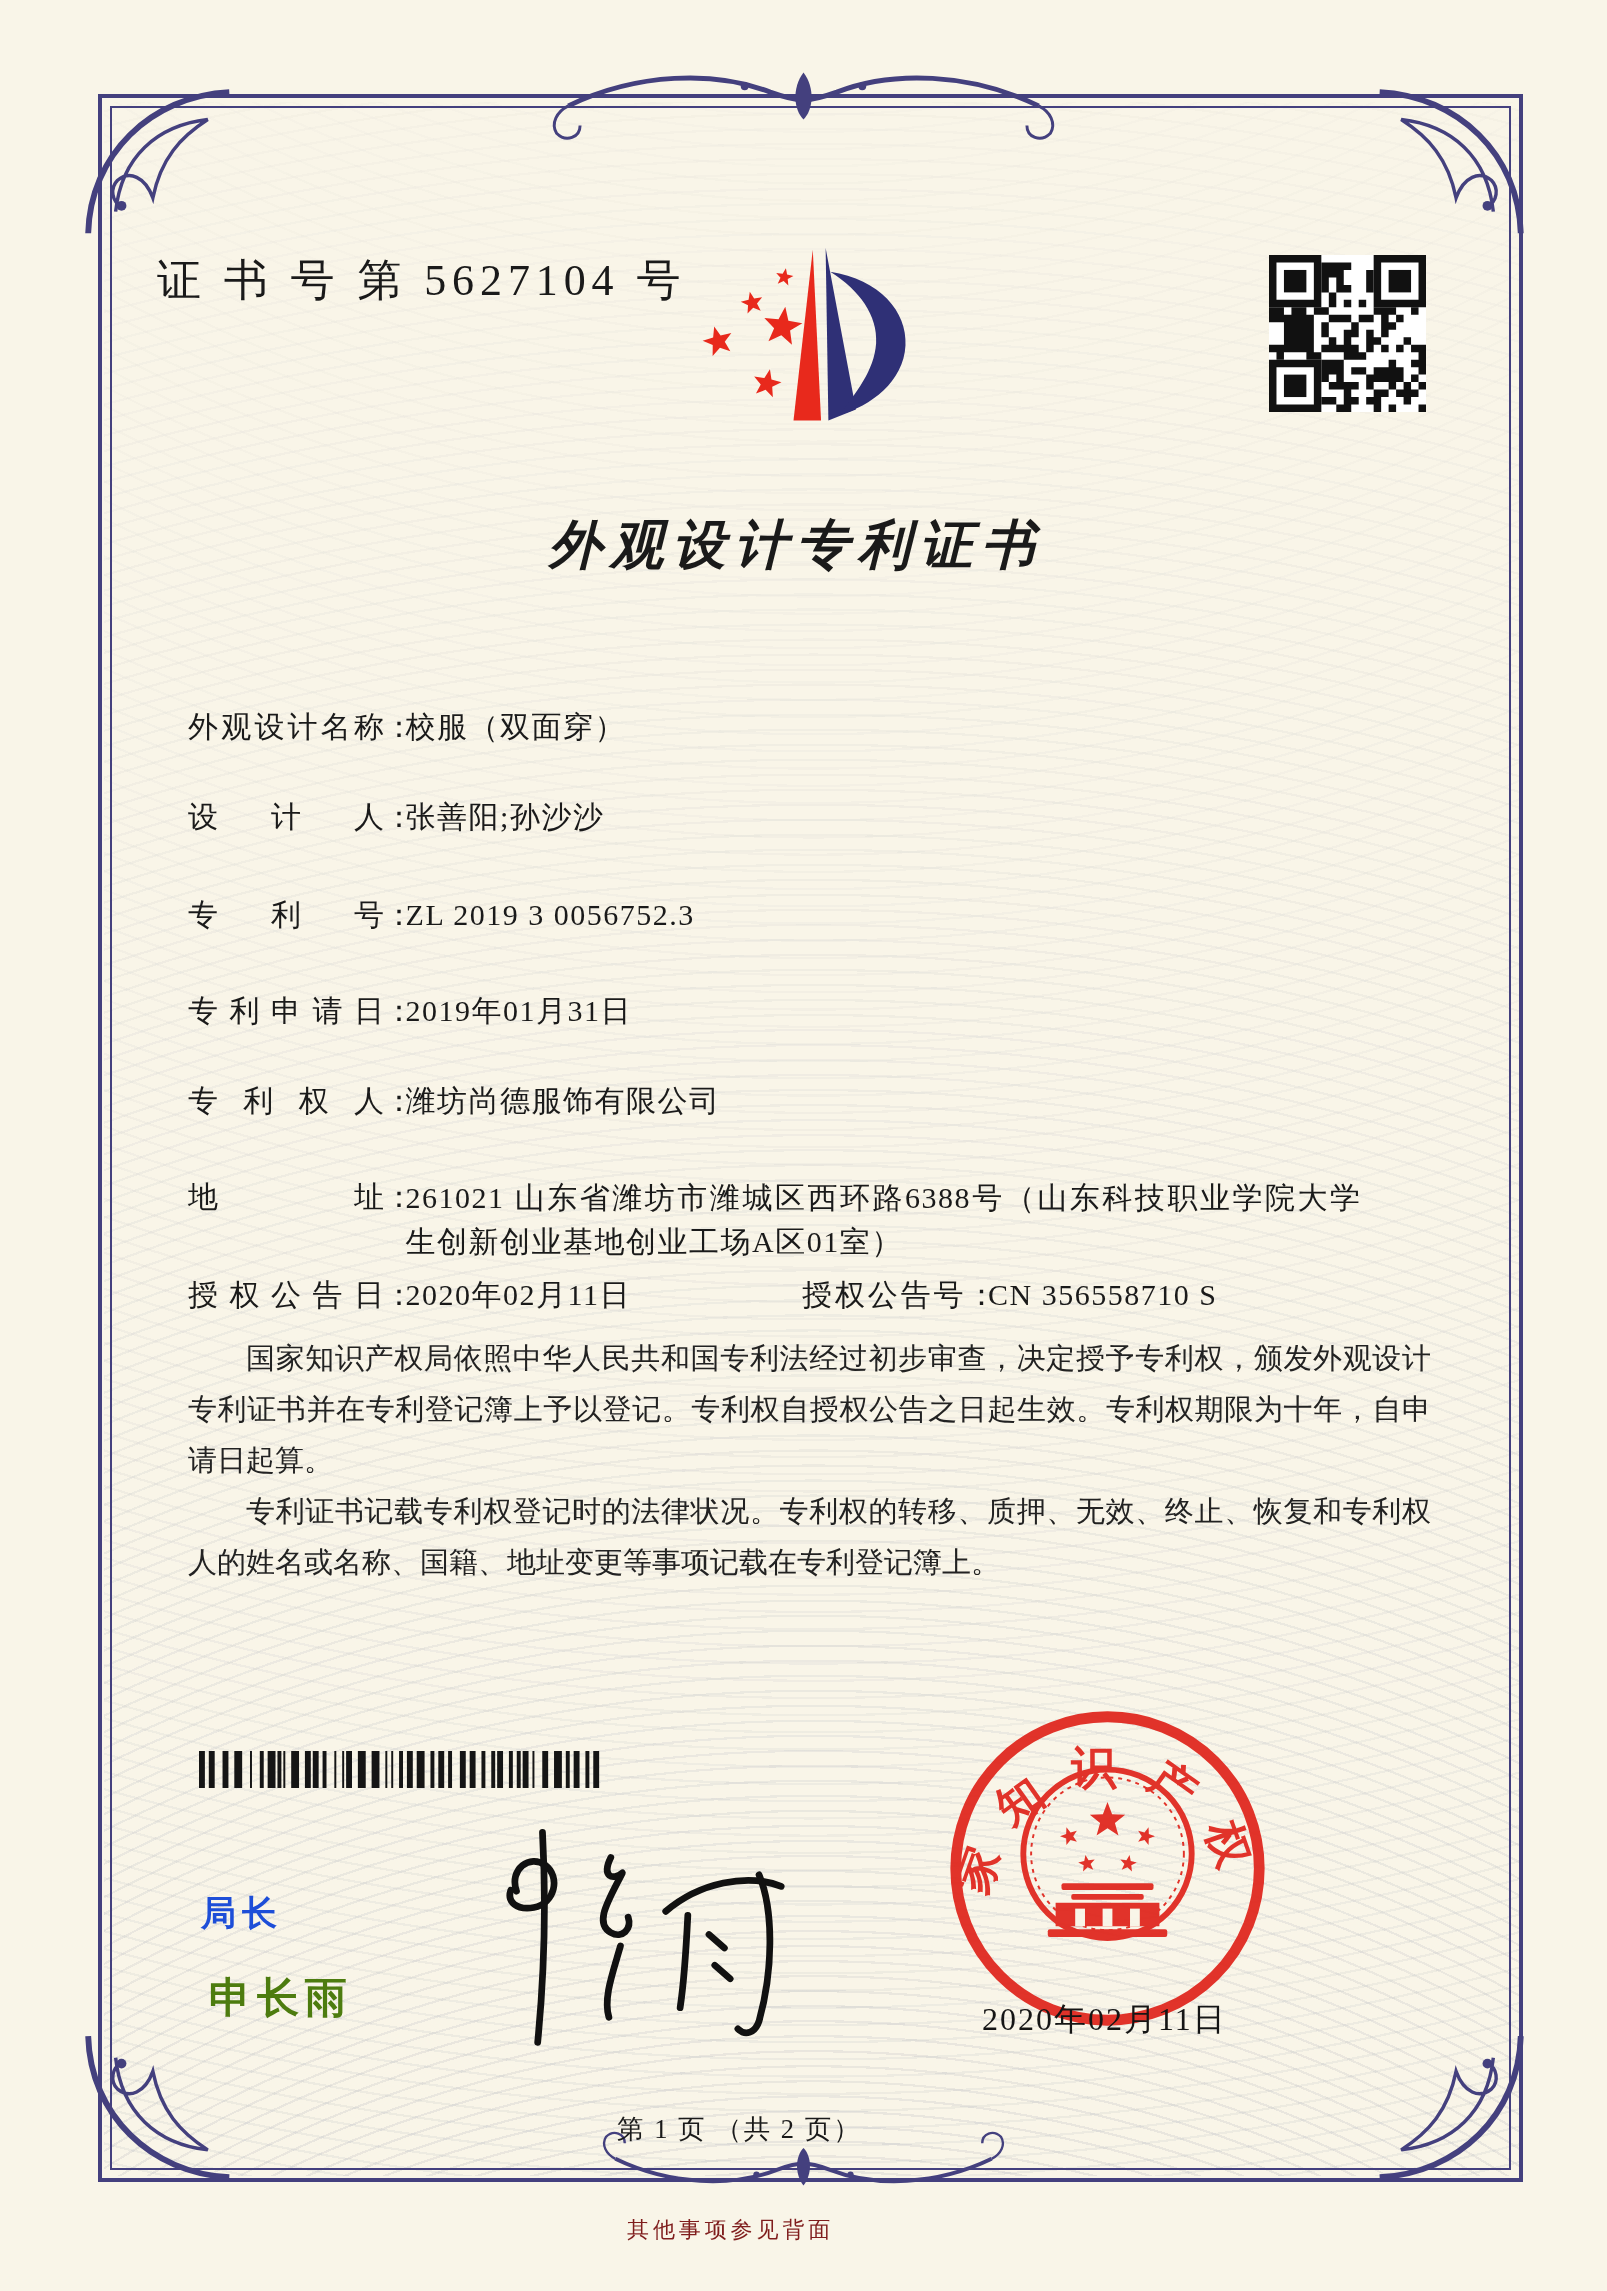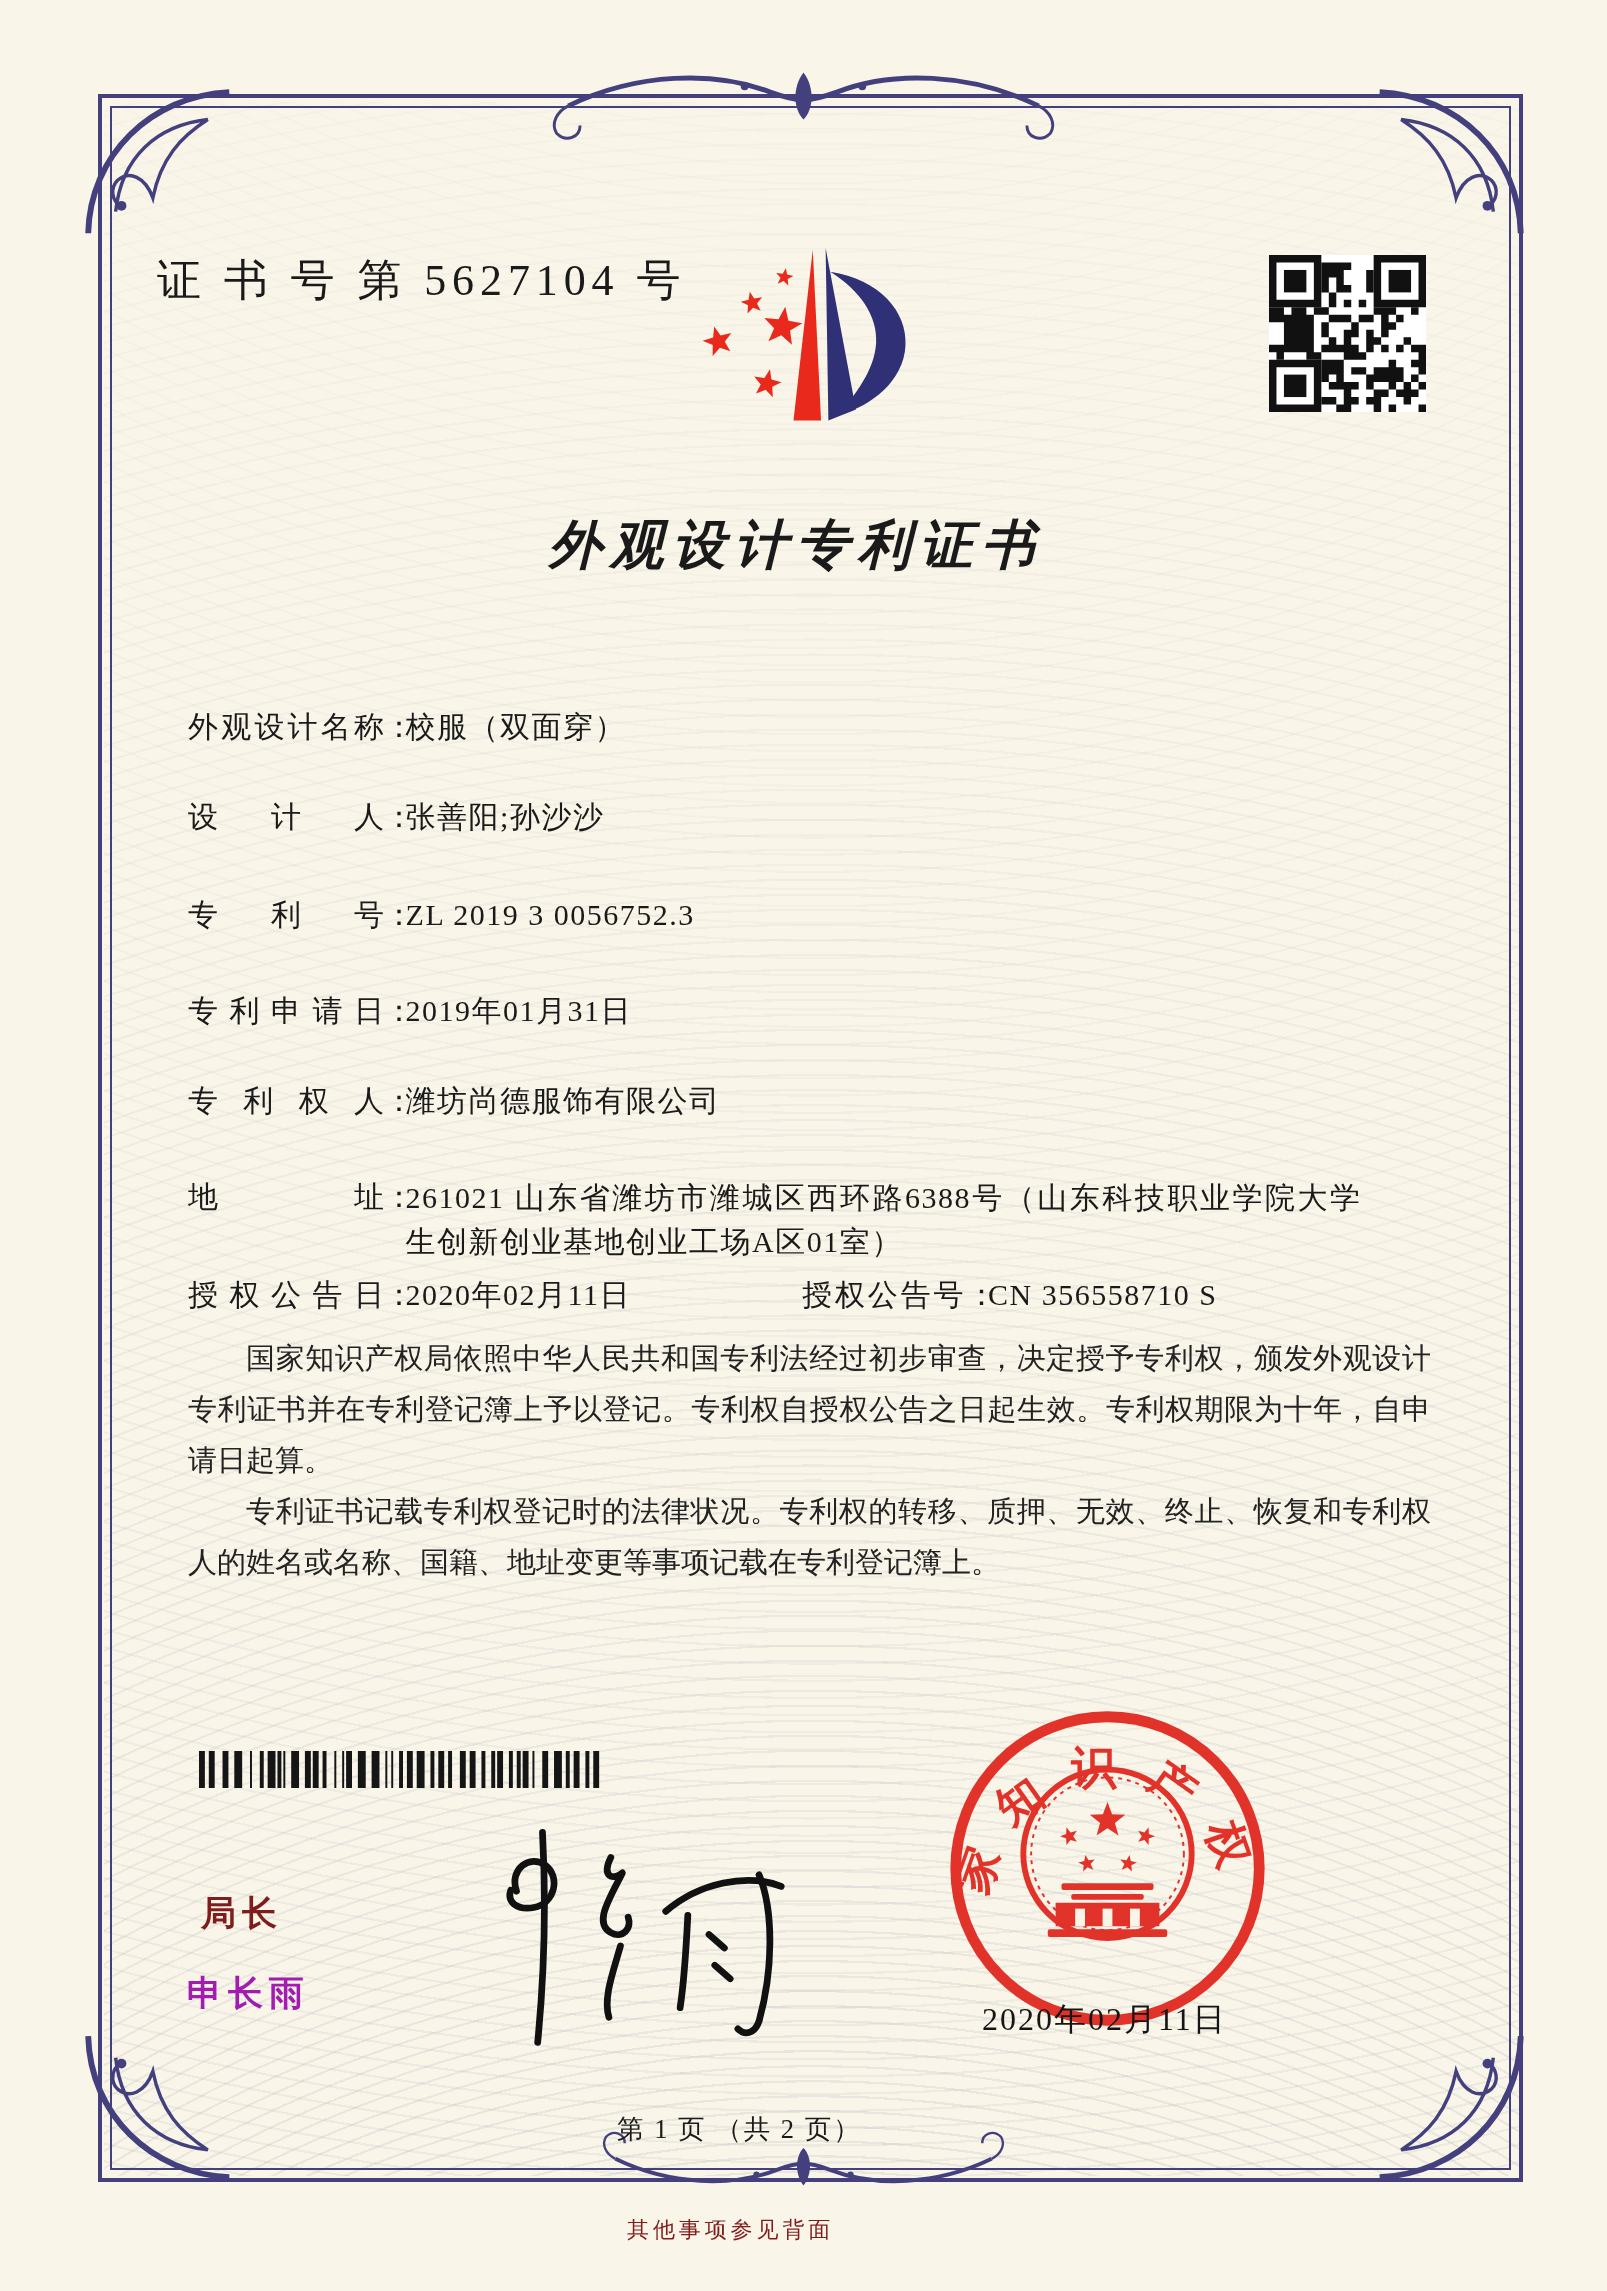--- a/index.html
+++ b/index.html
@@ -30,23 +30,23 @@
   .fvalue{letter-spacing:1.5px;}
   .fvalue-block{display:inline-block;width:956px;vertical-align:top;line-height:44px;
     text-align:justify;white-space:normal;}
   .pair2{position:absolute;left:614px;top:0;white-space:nowrap;}
   .flabel-nat{display:inline-block;letter-spacing:2.9px;}
   .body-text{position:absolute;left:188px;top:1333px;width:1243px;font-size:29px;line-height:51px;
     text-align:justify;z-index:4;color:#222;font-family:Liberation Serif, serif;}
   .body-text p{margin:0;text-indent:2em;}
   .barcode{position:absolute;left:199px;top:1751px;width:408px;height:37px;z-index:4;}
   .sig-title{position:absolute;left:201px;top:1890px;font-size:35px;font-weight:700;letter-spacing:5.9px;
-    font-family:"Liberation Sans","DejaVu Sans",sans-serif;z-index:4;color:#7f1d1d;}
-  .sig-name{position:absolute;left:187px;top:1970px;font-size:35px;font-weight:700;letter-spacing:5.9px;
-    font-family:"Liberation Sans","DejaVu Sans",sans-serif;z-index:4;color:#a21caf;}
+    font-family:"Liberation Sans","DejaVu Sans",sans-serif;z-index:4;color:#1d4ed8;}
+  .sig-name{position:absolute;left:209px;top:1970px;font-size:42px;font-weight:700;letter-spacing:5.9px;
+    font-family:"Liberation Sans","DejaVu Sans",sans-serif;z-index:4;color:#4d7c0f;}
   .signature{position:absolute;left:446px;top:1819px;width:372px;height:231px;z-index:5;}
   .seal{position:absolute;left:944px;top:1705px;width:327px;height:327px;z-index:5;opacity:.93;}
   .seal-date{position:absolute;left:982px;top:1998px;font-size:32px;letter-spacing:2px;z-index:6;color:#151515;}
   .page-footer{position:absolute;left:617px;top:2111px;font-size:26.5px;letter-spacing:2px;z-index:4;}
   .back-note{position:absolute;left:627px;top:2215px;font-size:22px;letter-spacing:3.9px;z-index:4;color:#7f1d1d;}
 </style>
 </head>
 <body>
 
 <div class="page">

